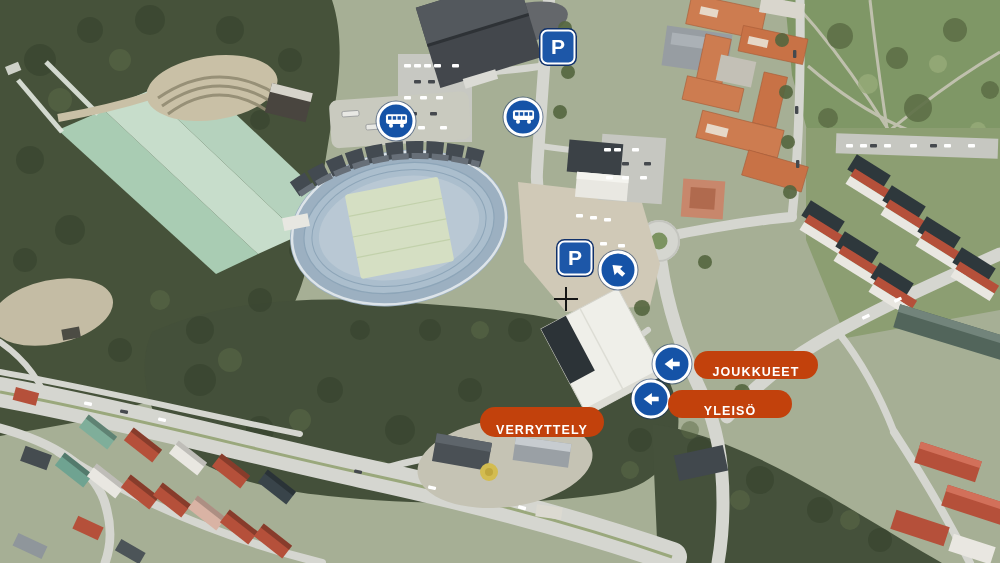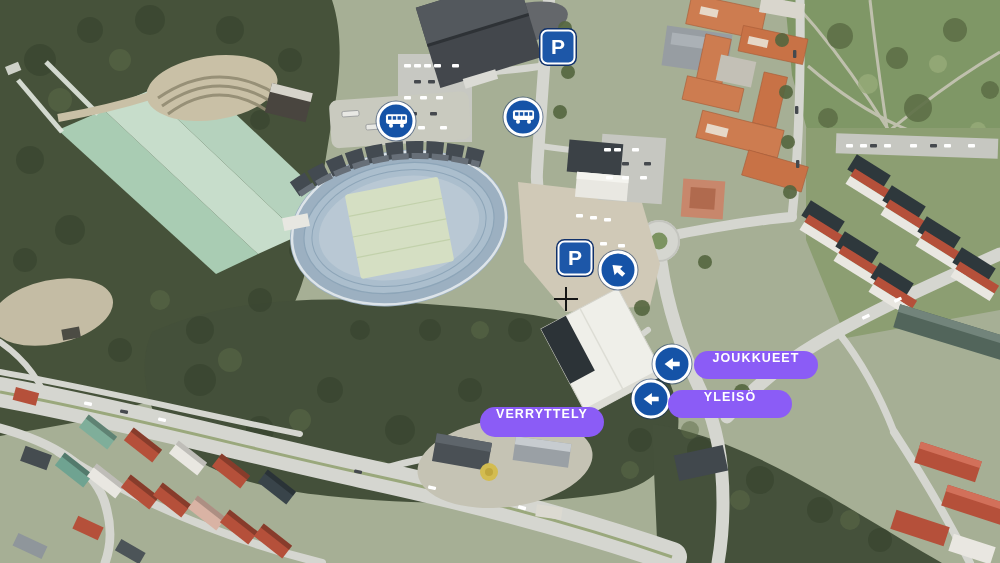--- a/index.html
+++ b/index.html
@@ -19,23 +19,23 @@
   
   .sign-circle{
     width:33px;height:33px;border-radius:50%;background:#1553a7;
     border:3px solid #ffffff;box-shadow:0 0 0 1px rgba(14,47,99,.55);
   }
   .sign-circle svg{display:block;}
   .rot-upleft svg{transform:rotate(42deg);}
   
   .pill{
     height:28px;min-width:124px;padding:0 14px;box-sizing:border-box;
-    border-radius:15px;background:#8b5cf6;color:#ffffff;
+    border-radius:15px;background:#c2410c;color:#ffffff;
     font-weight:bold;font-size:12.5px;letter-spacing:1.1px;
-    display:flex;align-items:flex-start;justify-content:center;white-space:nowrap;
+    display:flex;align-items:flex-end;justify-content:center;white-space:nowrap;
   }
   .pill-lg{height:30px;border-radius:16px;}
   .crosshair{width:26px;height:26px;}
 </style>
 </head>
 <body>
 
 <div class="stage">
 
   <svg class="map-bg" viewBox="0 0 1000 563" aria-hidden="true">

